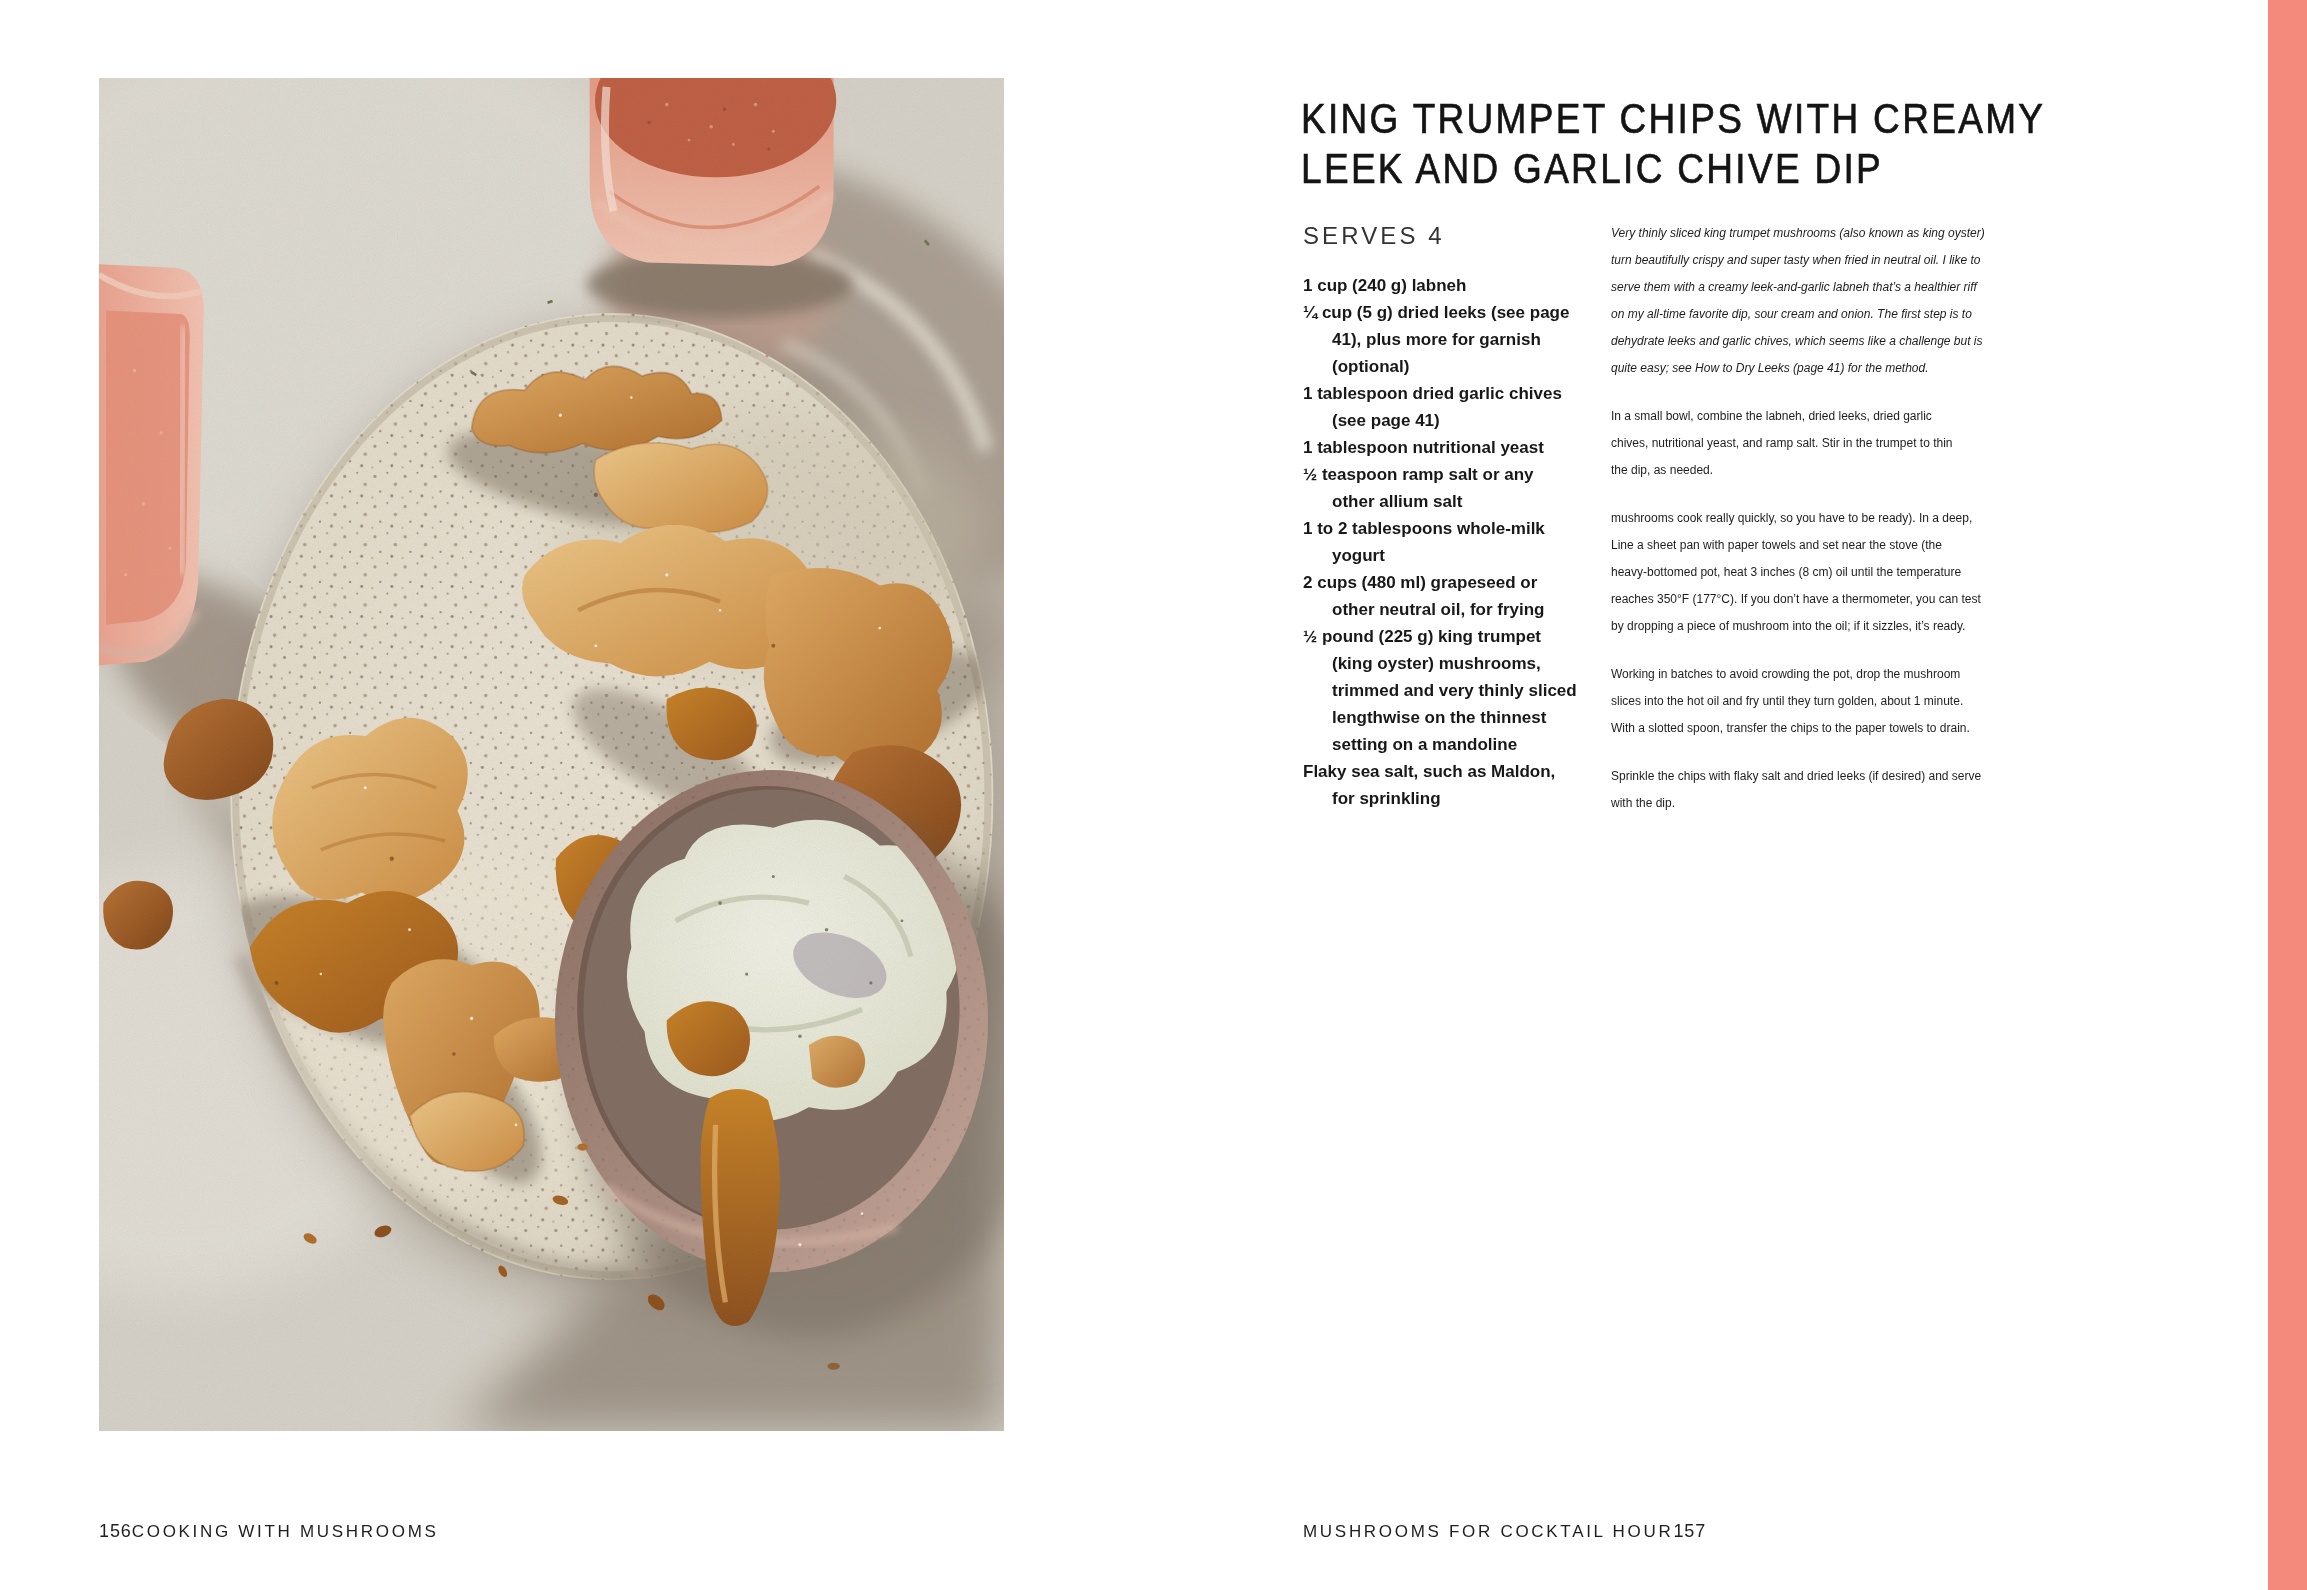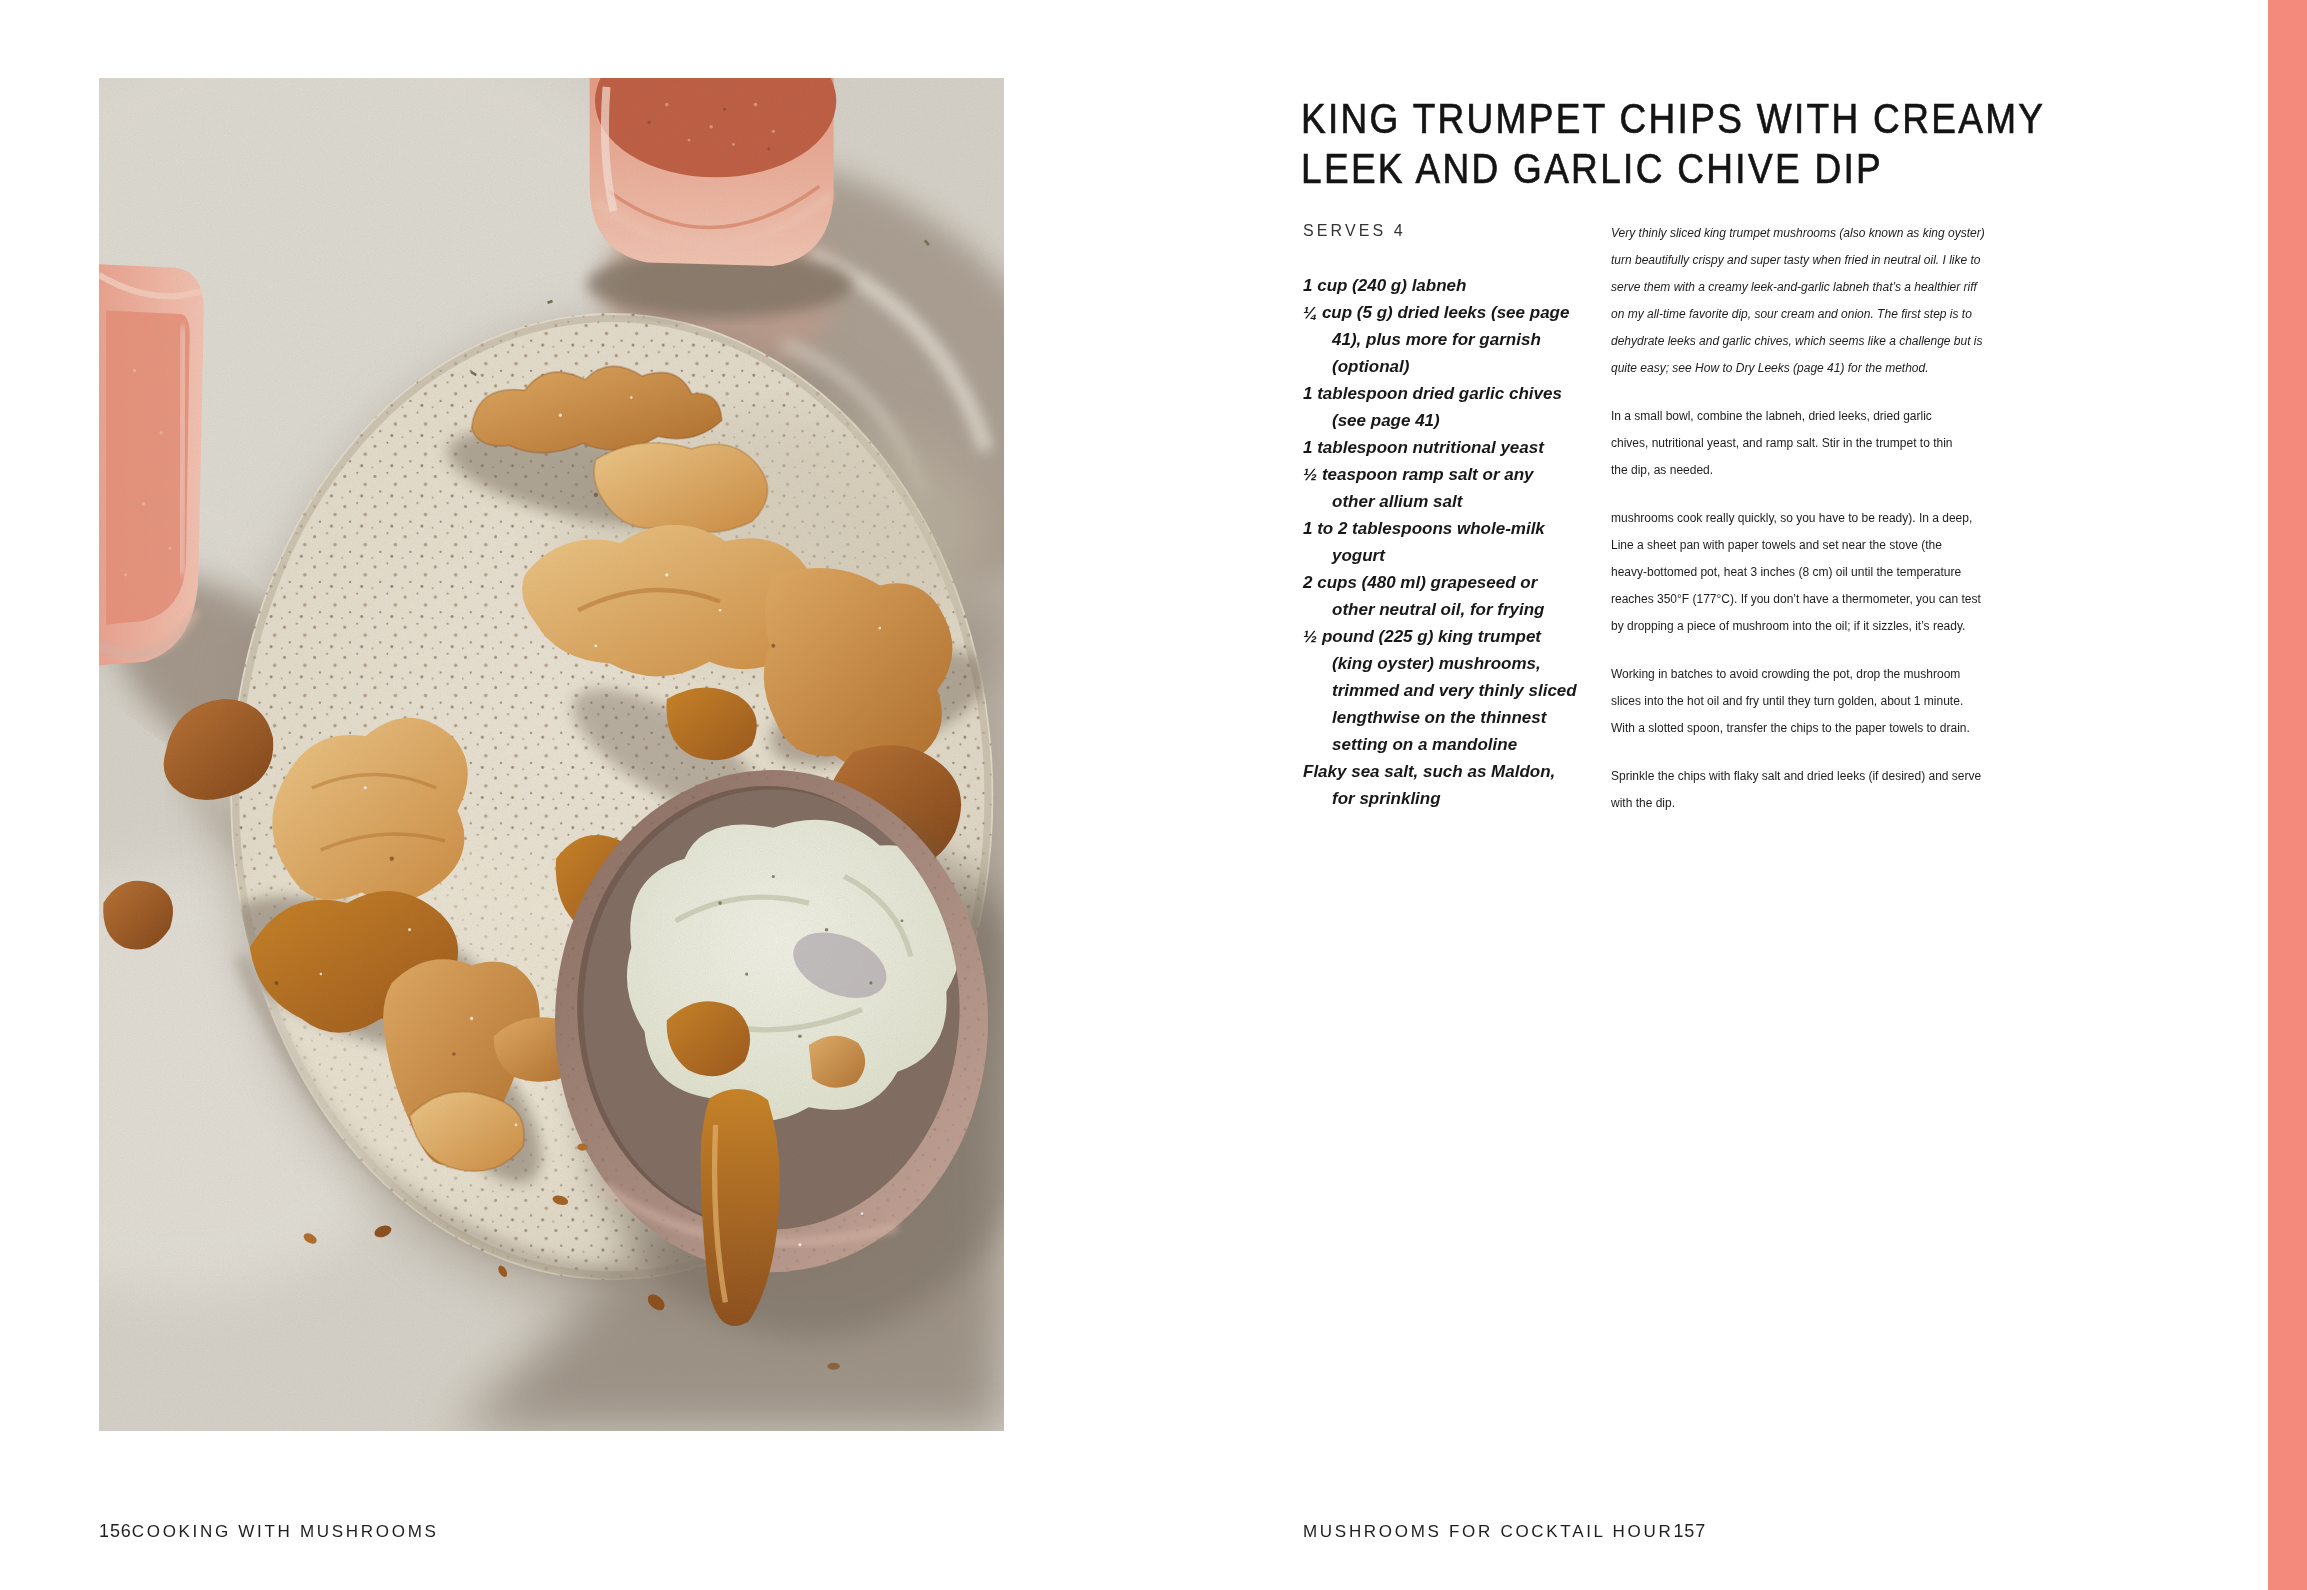--- a/index.html
+++ b/index.html
@@ -13,27 +13,27 @@
   }
   .photo svg{display:block;width:905px;height:1353px;}
   .title{
     position:absolute;left:1301px;top:64px;
     font-size:43px;line-height:50px;letter-spacing:2.7px;
     color:#141414;font-weight:400;-webkit-text-stroke:0.7px #141414;
     transform:scaleX(.86);transform-origin:left top;white-space:nowrap;
   }
   .serves{
     position:absolute;left:1303px;top:222px;
-    font-size:16px;letter-spacing:3.1px;color:#333333;white-space:nowrap;
+    font-size:24px;letter-spacing:3.1px;color:#333333;white-space:nowrap;
   }
   .ingredients{
     position:absolute;left:1303px;top:272px;width:319px;
     font-size:17px;line-height:27px;font-weight:700;color:#181818;
   }
-  .ing-line{white-space:nowrap;font-style:italic;}
+  .ing-line{white-space:nowrap;}
   .ing-line.indent{padding-left:29px;}
   .paragraphs{
     position:absolute;left:1611px;top:220px;width:621px;
     font-size:12px;line-height:27px;color:#1d1d1d;
   }
   .para{margin:0 0 21px 0;}
   .para.italic{font-style:italic;}
   .pline{white-space:nowrap;}
   .folio{
     position:absolute;top:1521px;display:flex;justify-content:flex-start;

